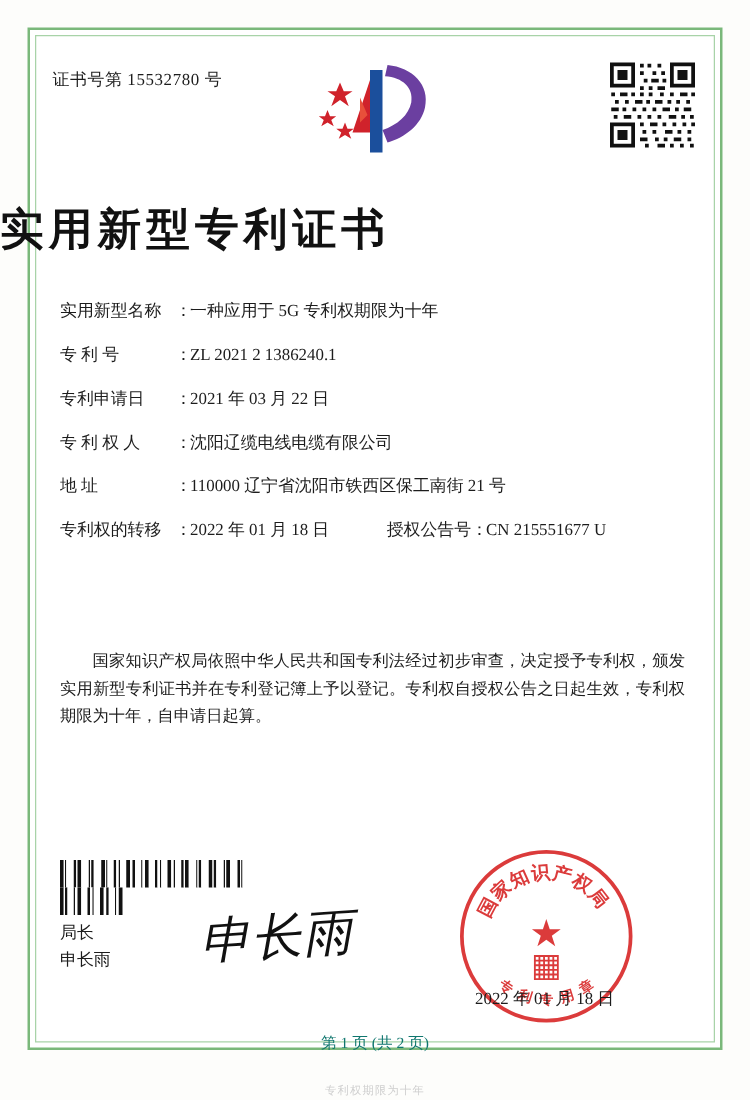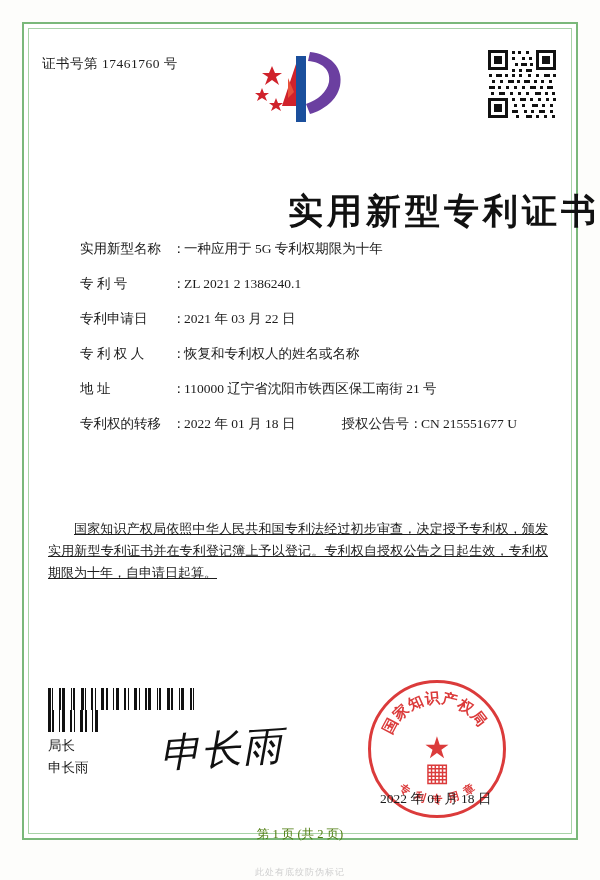--- a/index.html
+++ b/index.html
@@ -63,48 +63,46 @@
     width: 72px;
     height: 72px;
   }
 
   
   .title {
     position: absolute;
     left: 0;
     right: 0;
     top: 160px;
-    text-align: right;
+    text-align: left;
     font-size: 35px;
     font-weight: bold;
     letter-spacing: 4px;
     color: #111111;
     font-family: "Liberation Serif", "DejaVu Serif", serif;
-    margin-top: 28px;
   }
 
   
   .fields {
     position: absolute;
     left: 48px;
     top: 240px;
     width: 500px;
   }
   .field-row {
     position: relative;
     height: 35px;
     font-size: 13.5px;
     color: #1c1c1c;
     white-space: nowrap;
   }
   .field-label {
     display: inline-block;
     width: 92px;
     letter-spacing: 0px;
-    margin-left: 32px;
   }
   .field-colon {
     display: inline-block;
     width: 12px;
   }
   .field-value {
     display: inline-block;
   }
   .field-row .field-label2 {
     display: inline-block;
@@ -118,21 +116,20 @@
     top: 518px;
     width: 500px;
     font-size: 13px;
     line-height: 22px;
     color: #1c1c1c;
     text-align: justify;
   }
   .para {
     text-indent: 26px;
     margin-bottom: 2px;
-    text-decoration: underline;
   }
 
   
   .barcode {
     position: absolute;
     left: 48px;
     top: 688px;
     width: 150px;
     height: 22px;
   }
@@ -228,42 +225,42 @@
   }
 
   
   .page-footer {
     position: absolute;
     left: 0;
     right: 0;
     top: 826px;
     text-align: center;
     font-size: 12.5px;
-    color: #4d7c0f;
+    color: #0f766e;
   }
   .below-note {
     position: absolute;
     left: 0;
     right: 0;
     top: 866px;
     text-align: center;
     font-size: 9px;
     color: #cfcfcf;
     letter-spacing: 1px;
   }
 </style>
 </head>
 <body>
 
 <div class="page">
   <div class="cert-frame">
     <div class="cert-frame-inner"></div>
   </div>
 
-  <div class="cert-number">证书号第 17461760 号</div>
+  <div class="cert-number">证书号第 15532780 号</div>
 
   <div class="logo">
     <svg viewBox="0 0 96 78" width="96" height="78" xmlns="http://www.w3.org/2000/svg">
       <path d="M58 4 C78 6 92 20 88 38 C85 52 72 62 58 66 L54 56 C66 52 75 44 77 34 C79 22 70 14 56 13 Z" fill="#6b3fa0"></path>
       <path d="M44 8 L54 8 L54 74 L44 74 Z" fill="#1b4f9c"></path>
       <path d="M44 16 L30 58 L44 58 Z" fill="#d0222b"></path>
       <path d="M36 30 L42 44 L36 50 Z" fill="#e8503a"></path>
       <polygon points="20,18 23,25 30,25 24,29 27,37 20,32 13,37 16,29 10,25 17,25" fill="#d0222b"></polygon>
       <polygon points="10,40 12,45 17,45 13,48 15,53 10,50 5,53 7,48 3,45 8,45" fill="#d0222b"></polygon>
       <polygon points="24,50 26,55 31,55 27,58 29,63 24,60 19,63 21,58 17,55 22,55" fill="#d0222b"></polygon>
@@ -359,21 +356,21 @@
     <div class="field-row">
       <span class="field-label">实用新型名称</span><span class="field-colon">：</span><span class="field-value">一种应用于 5G 专利权期限为十年</span>
     </div>
     <div class="field-row">
       <span class="field-label">专 利 号</span><span class="field-colon">：</span><span class="field-value">ZL 2021 2 1386240.1</span>
     </div>
     <div class="field-row">
       <span class="field-label">专利申请日</span><span class="field-colon">：</span><span class="field-value">2021 年 03 月 22 日</span>
     </div>
     <div class="field-row">
-      <span class="field-label">专 利 权 人</span><span class="field-colon">：</span><span class="field-value">恢复和专利权人的姓名或名称</span>
+      <span class="field-label">专 利 权 人</span><span class="field-colon">：</span><span class="field-value">沈阳辽缆电线电缆有限公司</span>
     </div>
     <div class="field-row">
       <span class="field-label">地 址</span><span class="field-colon">：</span><span class="field-value">110000 辽宁省沈阳市铁西区保工南街 21 号</span>
     </div>
     <div class="field-row">
       <span class="field-label">专利权的转移</span><span class="field-colon">：</span><span class="field-value">2022 年 01 月 18 日</span><span class="field-label2">授权公告号</span><span class="field-colon">：</span><span class="field-value">CN 215551677 U</span>
     </div>
   </div>
 
   <div class="paras">
@@ -420,14 +417,14 @@
     <div class="seal-char-bottom" style="transform:rotate(17deg)">利</div>
     <div class="seal-char-bottom" style="transform:rotate(0deg)">专</div>
     <div class="seal-char-bottom" style="transform:rotate(-17deg)">用</div>
     <div class="seal-char-bottom" style="transform:rotate(-34deg)">章</div>
     <div class="seal-star">★</div>
     <div class="seal-emblem">▦</div>
   </div>
   <div class="seal-date">2022 年 01 月 18 日</div>
 
   <div class="page-footer">第 1 页 (共 2 页)</div>
-  <div class="below-note">此处有底纹防伪标记</div>
+  <div class="below-note">专利权期限为十年</div>
 </div>
 
 </body></html>

